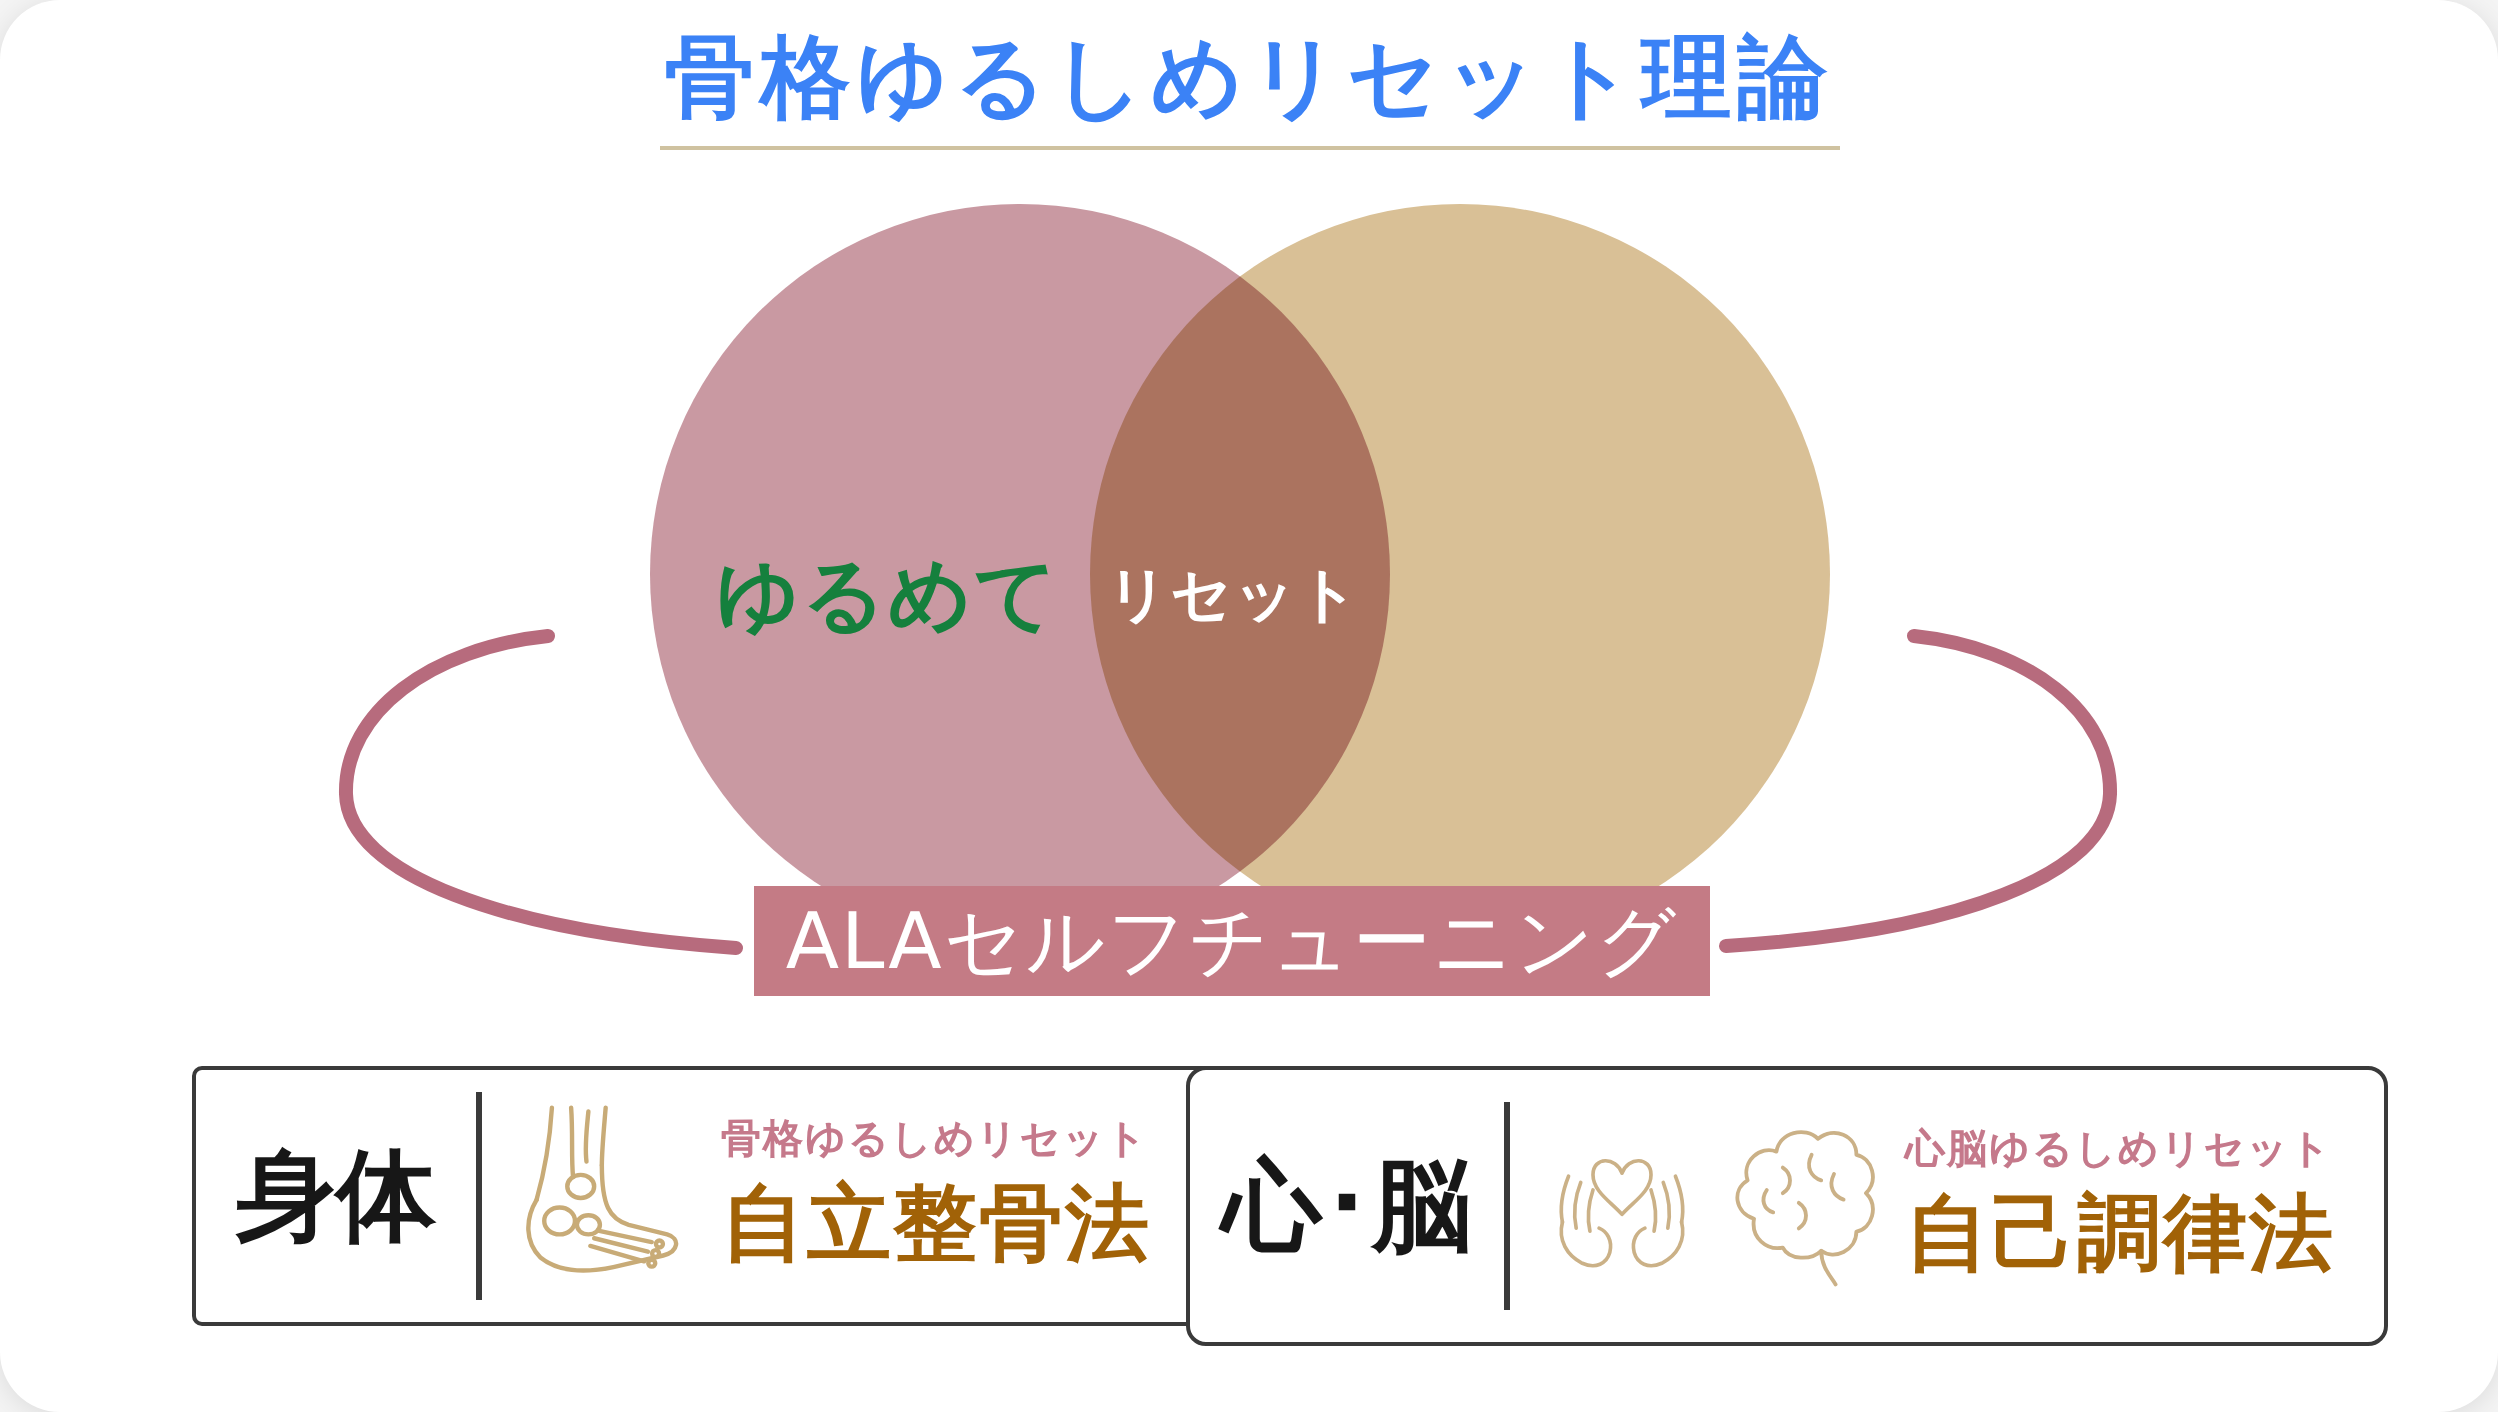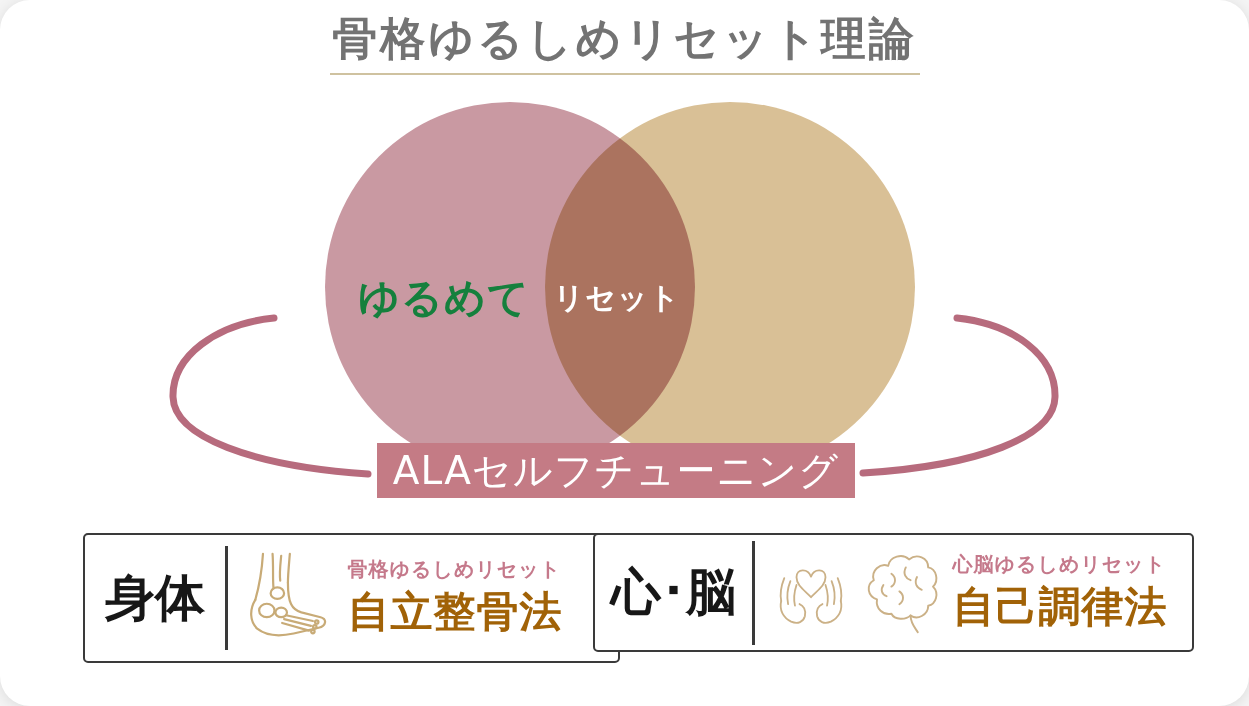--- a/index.html
+++ b/index.html
@@ -1,21 +1,21 @@
 <!DOCTYPE html>
 <html><head>
 <meta charset="utf-8">
 <style>
   html,body{margin:0;padding:0;background:#f4f4f4;}
   body{width:1249px;height:706px;position:relative;font-family:"DejaVu Sans","Liberation Sans",sans-serif;}
   #card{position:absolute;inset:0;background:#ffffff;border-radius:30px;box-shadow:0 2px 14px rgba(0,0,0,0.10);overflow:hidden;}
 
   
   .title-wrap{position:absolute;top:12px;left:0;right:0;text-align:center;}
-  .title{font-family:"DejaVu Serif","Liberation Serif",serif;font-size:45px;font-weight:700;color:#737373;letter-spacing:3px;line-height:1.2;}
+  .title{font-family:"DejaVu Serif","Liberation Serif",serif;font-size:45px;font-weight:700;color:#3b82f6;letter-spacing:3px;line-height:1.2;}
   .title-underline{width:590px;height:2px;background:#cfc2a0;margin:7px auto 0;}
 
   
   .circle-layer{position:absolute;inset:0;isolation:isolate;}
   .circle{position:absolute;width:370px;height:370px;border-radius:50%;mix-blend-mode:multiply;}
   .circle.left{left:325px;top:102px;background:#c999a2;}
   .circle.right{left:545px;top:102px;background:#d9c096;}
   .venn-label{position:absolute;transform:translate(-50%,-50%);font-weight:800;color:#15803d;white-space:nowrap;}
   .venn-label.left{left:444px;top:298px;font-size:41px;letter-spacing:1px;}
   .venn-label.overlap{left:617px;top:298px;font-size:30px;color:#ffffff;letter-spacing:1px;}
@@ -23,21 +23,21 @@
 
   
   svg.arcs{position:absolute;left:0;top:0;pointer-events:none;}
 
   
   .banner{position:absolute;left:377px;top:443px;width:478px;height:55px;background:#c47b85;display:flex;align-items:center;justify-content:center;}
   .banner span{color:#ffffff;font-size:39px;font-weight:400;letter-spacing:1px;white-space:nowrap;}
 
   
   .bcard{position:absolute;top:533px;height:130px;background:#ffffff;border:2px solid #3a3a3a;border-radius:5px;display:flex;align-items:center;box-sizing:border-box;}
-  .bcard.first{left:83px;width:537px;}
+  .bcard.first{left:96px;width:537px;}
   .bcard.second{left:593px;width:601px;}
   .cat{font-size:50px;font-weight:800;color:#171717;white-space:nowrap;letter-spacing:0px;}
   .bcard.first .cat{padding:0 20px 0 20px;}
   .bcard.second .cat{padding:0 16px 0 16px;}
   .vdivider{width:2.5px;height:104px;background:#3a3a3a;flex:0 0 auto;}
   .icon-wrap{flex:0 0 auto;display:flex;align-items:center;}
   .txtcol{display:flex;flex-direction:column;justify-content:center;padding-left:8px;}
   .subtitle{font-size:20px;font-weight:700;color:#c5798b;letter-spacing:1px;white-space:nowrap;}
   .method{font-size:42px;font-weight:800;color:#a16207;letter-spacing:1px;white-space:nowrap;margin-top:1px;}
 </style>
@@ -87,21 +87,21 @@
         <circle cx="80" cy="80" r="1.8"></circle>
         <circle cx="78" cy="85" r="1.8"></circle>
       </svg>
     </div>
     <div class="txtcol">
       <div class="subtitle">骨格ゆるしめリセット</div>
       <div class="method">自立整骨法</div>
     </div>
   </div>
 
-  <div class="bcard second" style="height:119px;">
+  <div class="bcard second" style="height:140px;border-radius:10px;">
     <div class="cat">心･脳</div>
     <div class="vdivider"></div>
     <div class="icon-wrap" style="padding:0 4px 0 14px;gap:8px;">
       <svg width="84" height="86" viewBox="0 0 110 95" fill="none" stroke="#cbb187" stroke-width="2.4" stroke-linecap="round" stroke-linejoin="round">
         <path d="M55 26 C51 15 36 15 36 27 C36 38 48 45 55 53 C62 45 74 38 74 27 C74 15 59 15 55 26"></path>
         <path d="M20 28 C16 38 14 48 16 58"></path>
         <path d="M28 32 C24 42 23 52 25 62"></path>
         <path d="M36 37 C33 46 32 55 34 64"></path>
         <path d="M16 58 C13 70 19 80 29 85 C38 89 45 85 47 78 C49 70 45 64 40 62"></path>
         <path d="M90 28 C94 38 96 48 94 58"></path>

